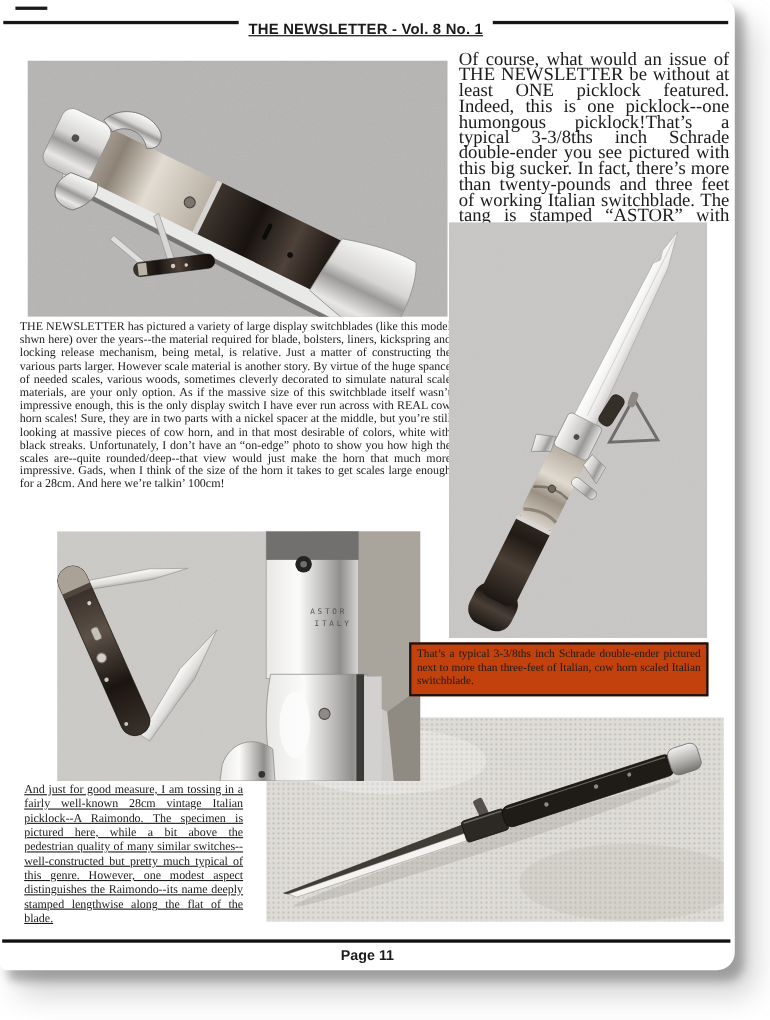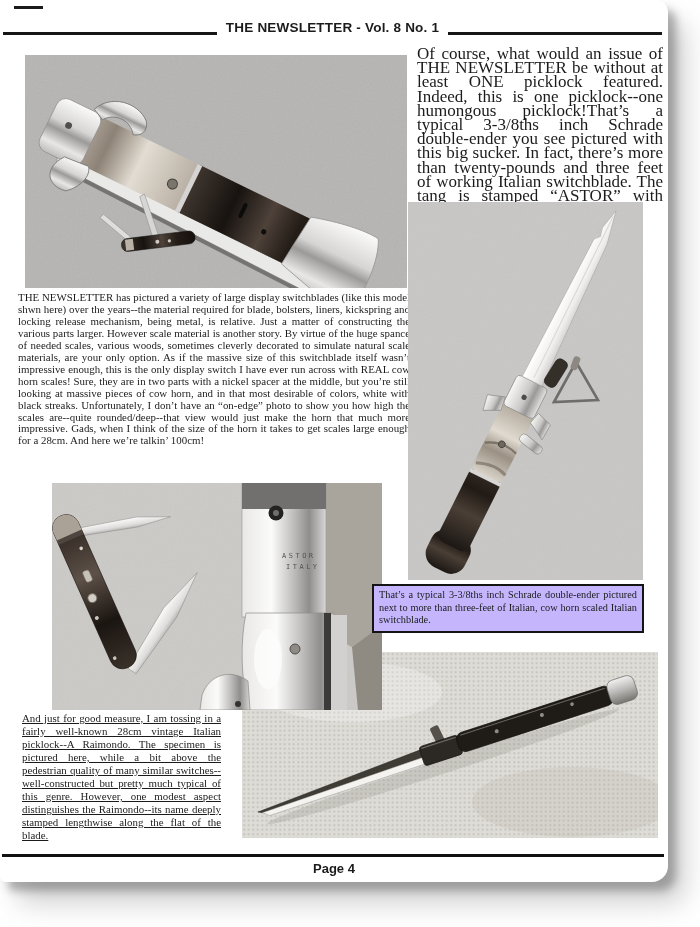--- a/index.html
+++ b/index.html
@@ -8,34 +8,34 @@
     font-family:"Liberation Serif",serif;
   }
   .page{
     position:absolute;left:0;top:0;width:668px;height:882px;background:#ffffff;
     border-radius:2px 12px 16px 6px;
     box-shadow:8px 9px 9px rgba(90,90,90,.45), 18px 22px 26px rgba(140,140,140,.38);
   }
   .abs{position:absolute;}
   .ink{color:#1b1b1b;}
   
-  .header-band{left:3px;right:6px;top:19px;height:16px;display:flex;align-items:flex-end;gap:9px;}
+  .header-band{left:3px;right:6px;top:19px;height:16px;display:flex;align-items:flex-start;gap:9px;text-decoration:underline;}
   .hrule{flex:1;height:3px;background:#161616;}
   .masthead{font-family:"Liberation Sans",sans-serif;font-weight:bold;font-size:13.5px;letter-spacing:.2px;white-space:nowrap;}
   .artifact{left:14px;top:6px;width:29px;height:2.5px;background:#1a1a1a;}
   .footer-rule{left:2px;right:4px;top:854px;height:3px;background:#111;}
   .page-number{left:0;right:0;top:861px;text-align:center;font-family:"Liberation Sans",sans-serif;font-weight:bold;font-size:13px;}
   
   .copy{text-align:justify;color:#1b1b1b;}
   .para-intro{left:417px;top:47px;width:246px;font-size:17px;line-height:14.2px;}
   .para-main{left:18px;top:292px;width:392px;font-size:10.9px;line-height:11.95px;}
   .para-raimondo{left:22px;top:712px;width:199px;font-size:10.9px;line-height:13px;text-decoration:underline;}
   .caption-box{
     left:372px;top:584px;width:258px;border:2px solid #141414;padding:3px 5px 4px;
-    font-size:10.3px;line-height:12.6px;background:#c4b5fd;z-index:4;
+    font-size:10.3px;line-height:12.6px;background:#c2410c;z-index:4;
   }
   
   .photo{display:block;}
   .photo1{left:25px;top:55px;width:382px;height:233px;z-index:1;}
   .photo2{left:408px;top:202px;width:235px;height:378px;z-index:1;}
   .photo3{left:20px;top:483px;width:394px;height:227px;z-index:3;border-radius:23px;}
   .photo4{left:242px;top:652px;width:416px;height:186px;z-index:2;}
   svg{display:block;width:100%;height:100%;}
 </style>
 </head>
@@ -273,15 +273,15 @@
         <circle cx="300" cy="-4.5" r="2" fill="#8f8a82"></circle>
         <circle cx="332" cy="-5.5" r="1.8" fill="#8f8a82"></circle>
         <rect x="370" y="-16" width="28" height="25" rx="7" fill="url(#p4m)" stroke="#6f6e6c" stroke-width="0.7"></rect>
       </g>
     </svg>
   </div>
 
   <div class="abs copy para-raimondo">And just for good measure, I am tossing in a fairly well-known 28cm vintage Italian picklock--A Raimondo. The specimen is pictured here, while a bit above the pedestrian quality of many similar switches--well-constructed but pretty much typical of this genre. However, one modest aspect distinguishes the Raimondo--its name deeply stamped lengthwise along the flat of the blade.</div>
 
   <div class="abs footer-rule"></div>
-  <div class="abs page-number ink">Page 4</div>
+  <div class="abs page-number ink">Page 11</div>
 
 </div>
 
 </body></html>

